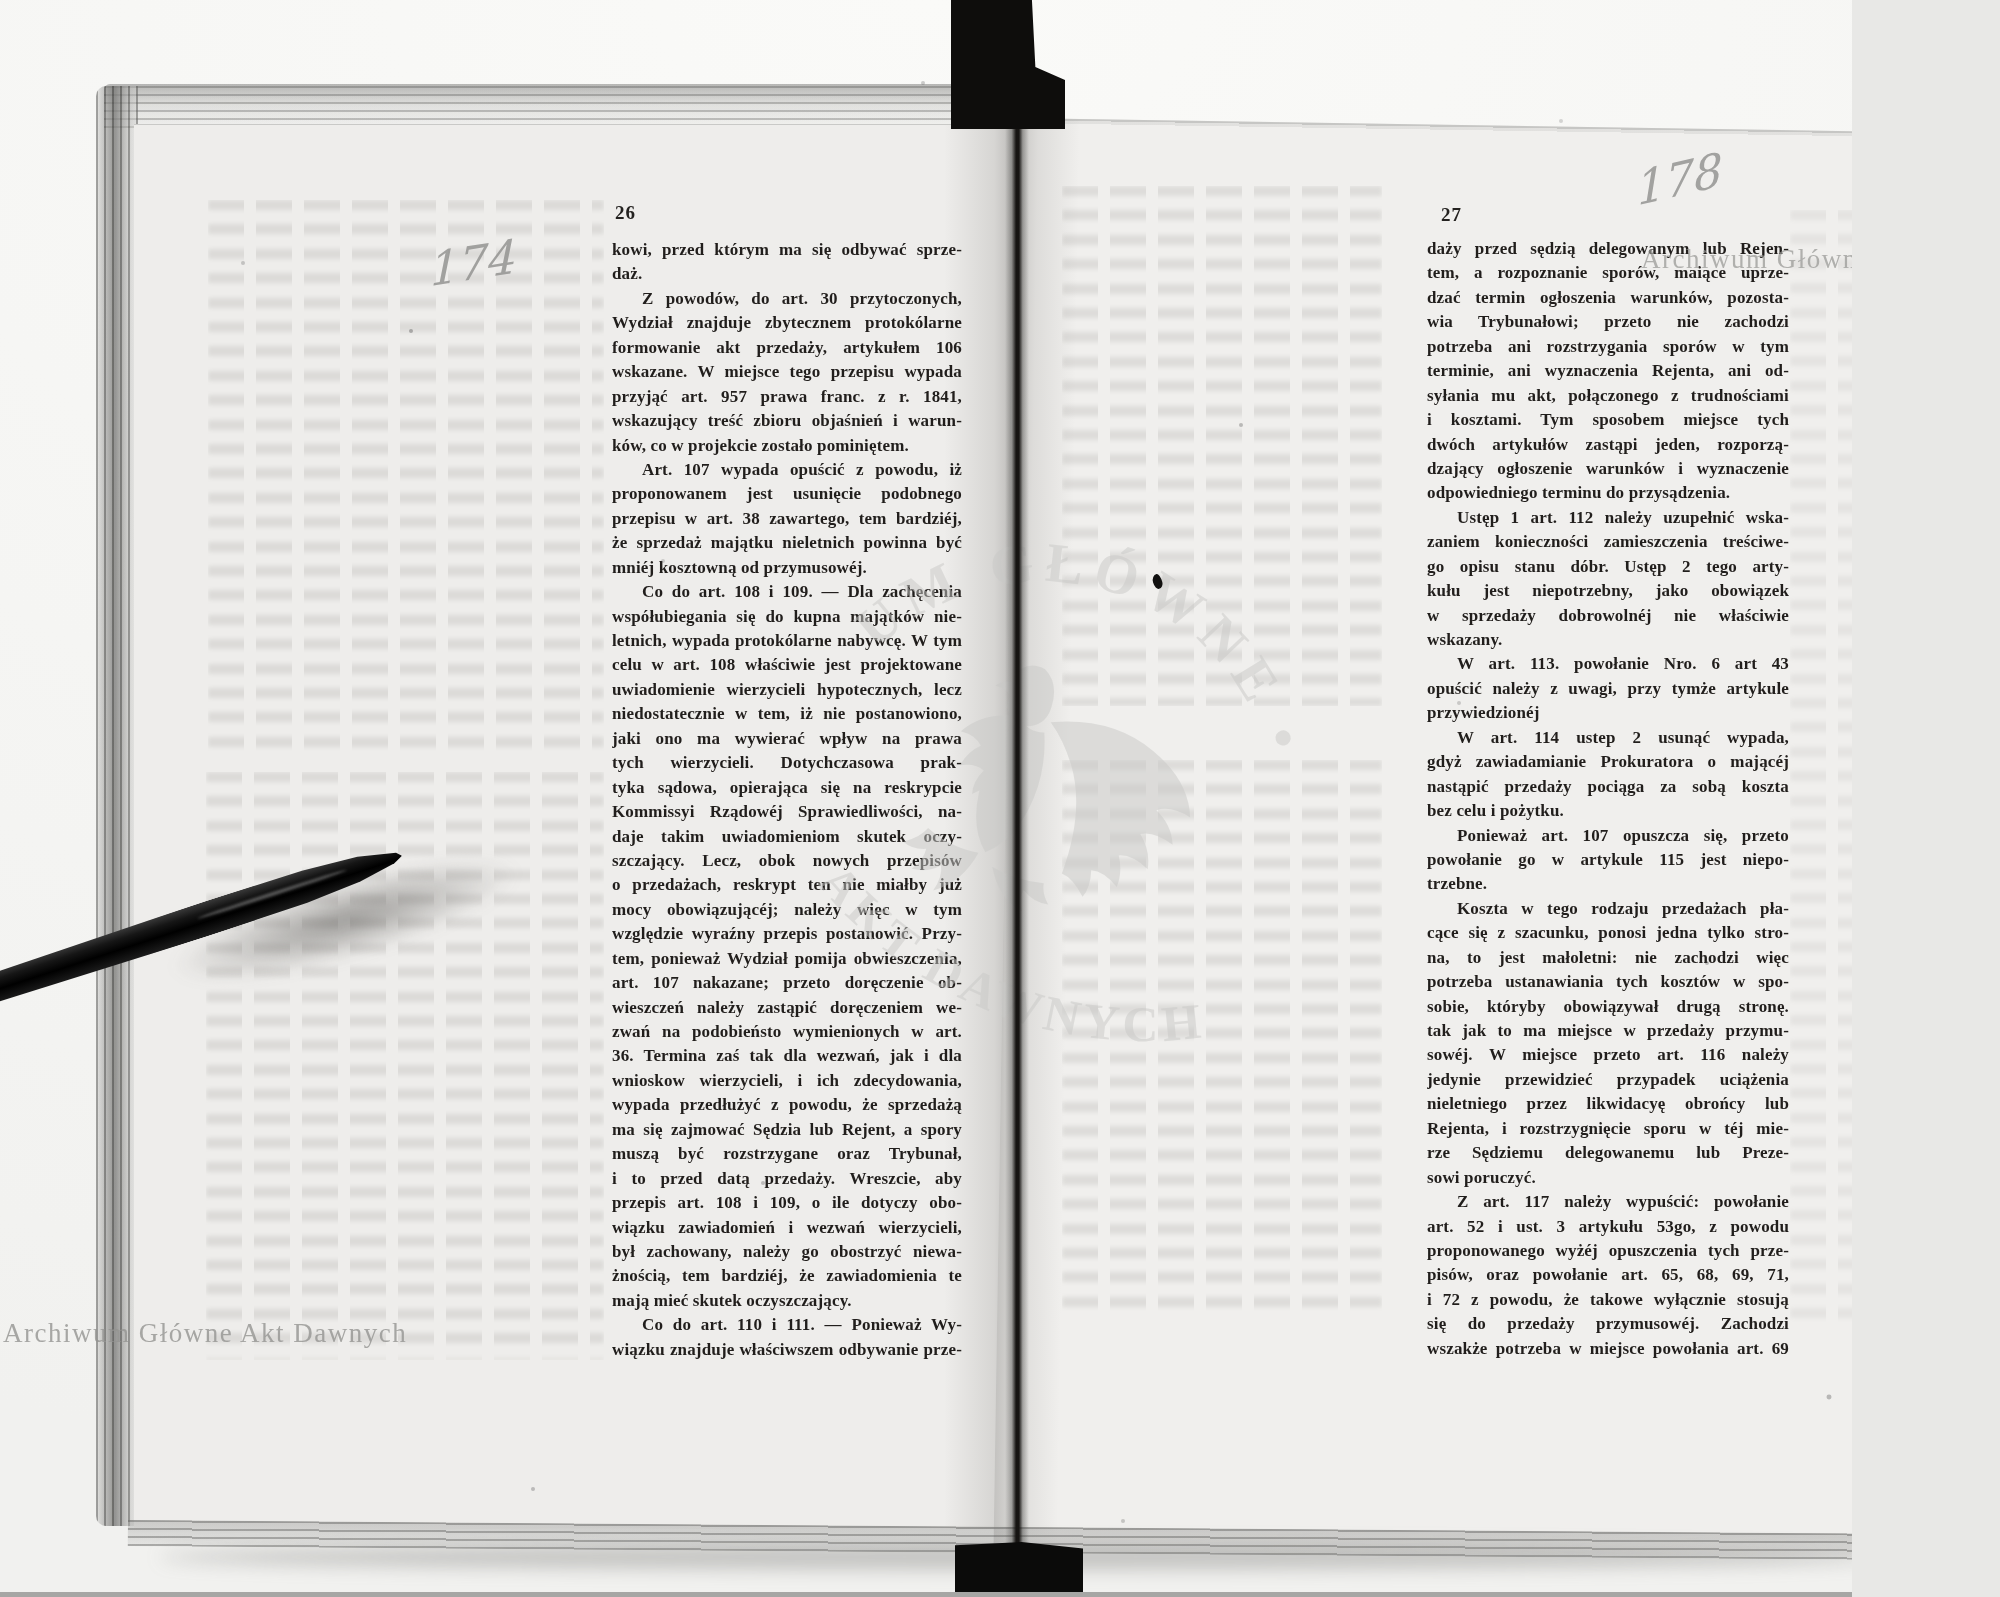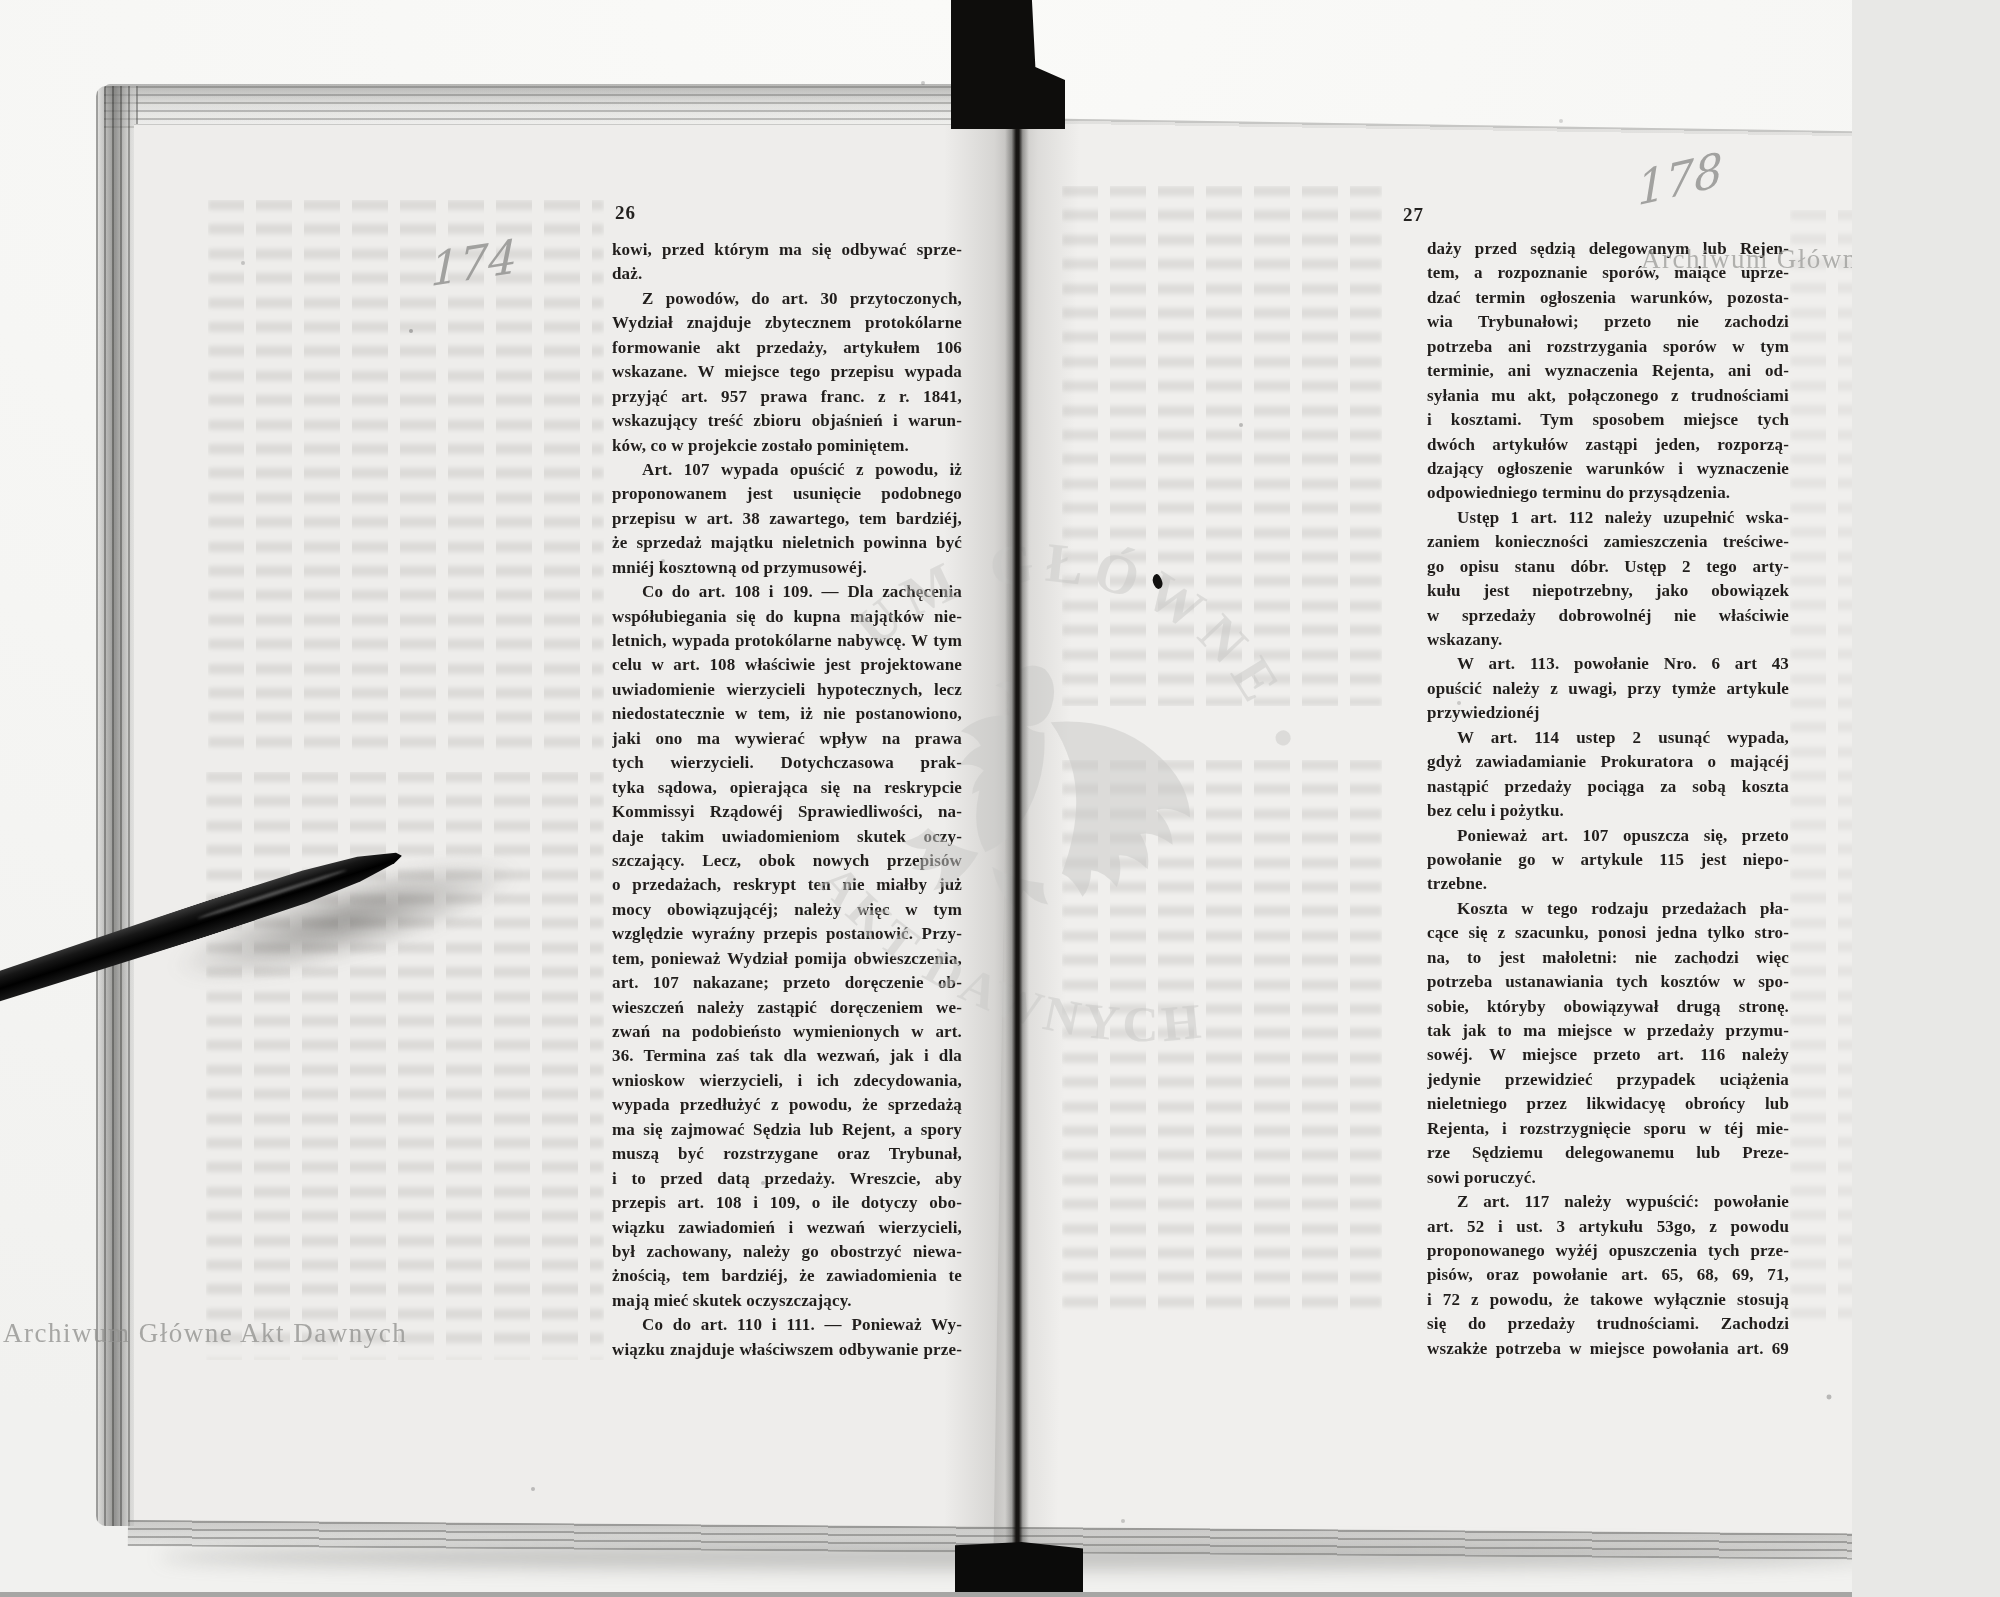--- a/index.html
+++ b/index.html
@@ -153,21 +153,21 @@
   <div class="edge-bottom"></div>
   <div class="book-under-shadow"></div>
 
   <div class="ghost" style="left:208px;top:200px;width:396px;height:556px;"></div>
   <div class="ghost" style="left:206px;top:772px;width:398px;height:588px;"></div>
   <div class="ghost" style="left:1062px;top:186px;width:320px;height:520px;"></div>
   <div class="ghost" style="left:1062px;top:760px;width:320px;height:560px;"></div>
   <div class="ghost faint" style="left:1790px;top:210px;width:84px;height:1120px;"></div>
 
   <div class="pageno" style="left:615px;top:203px;">26</div>
-  <div class="pageno" style="left:1403px;top:205px;">27</div>
+  <div class="pageno" style="left:1441px;top:205px;">27</div>
 
   <div class="col col-left" style="left:612px;top:238px;">
       <div class="ln">kowi, przed którym ma się odbywać sprze-</div>
       <div class="ln e">daż.</div>
       <div class="ln i">Z powodów, do art. 30 przytoczonych,</div>
       <div class="ln">Wydział znajduje zbytecznem protokólarne</div>
       <div class="ln">formowanie akt przedaży, artykułem 106</div>
       <div class="ln">wskazane. W miejsce tego przepisu wypada</div>
       <div class="ln">przyjąć art. 957 prawa franc. z r. 1841,</div>
       <div class="ln">wskazujący treść zbioru objaśnień i warun-</div>
@@ -248,21 +248,21 @@
       <div class="ln">jedynie przewidzieć przypadek uciążenia</div>
       <div class="ln">nieletniego przez likwidacyę obrońcy lub</div>
       <div class="ln">Rejenta, i rozstrzygnięcie sporu w téj mie-</div>
       <div class="ln">rze Sędziemu delegowanemu lub Preze-</div>
       <div class="ln e">sowi poruczyć.</div>
       <div class="ln i">Z art. 117 należy wypuścić: powołanie</div>
       <div class="ln">art. 52 i ust. 3 artykułu 53go, z powodu</div>
       <div class="ln">proponowanego wyżéj opuszczenia tych prze-</div>
       <div class="ln">pisów, oraz powołanie art. 65, 68, 69, 71,</div>
       <div class="ln">i 72 z powodu, że takowe wyłącznie stosują</div>
-      <div class="ln">się do przedaży trudnościami. Zachodzi</div>
+      <div class="ln">się do przedaży przymusowéj. Zachodzi</div>
       <div class="ln">wszakże potrzeba w miejsce powołania art. 69</div>
     </div>
 
   <div class="hand hand-left">174</div>
   <div class="hand hand-right">178</div>
 
   <svg class="wm" viewBox="0 0 700 700" aria-hidden="true">
     <defs>
       <path id="wmTop" d="M 150 240 A 235 235 0 0 1 572 262"></path>
       <path id="wmBot" d="M 150 470 A 420 420 0 0 0 585 520"></path>

